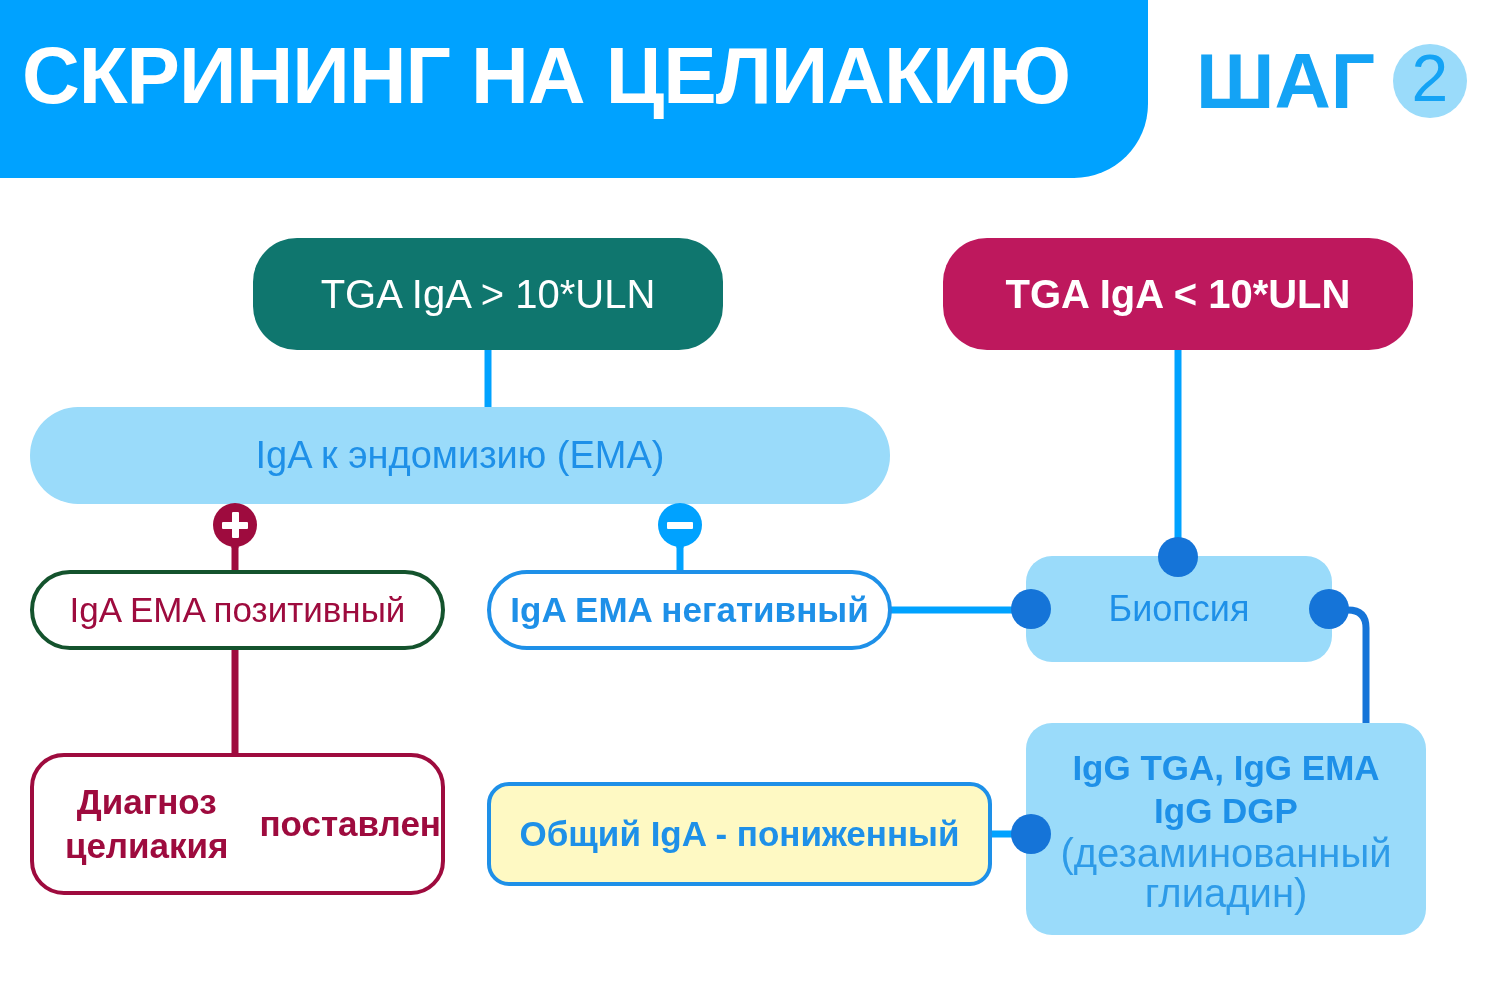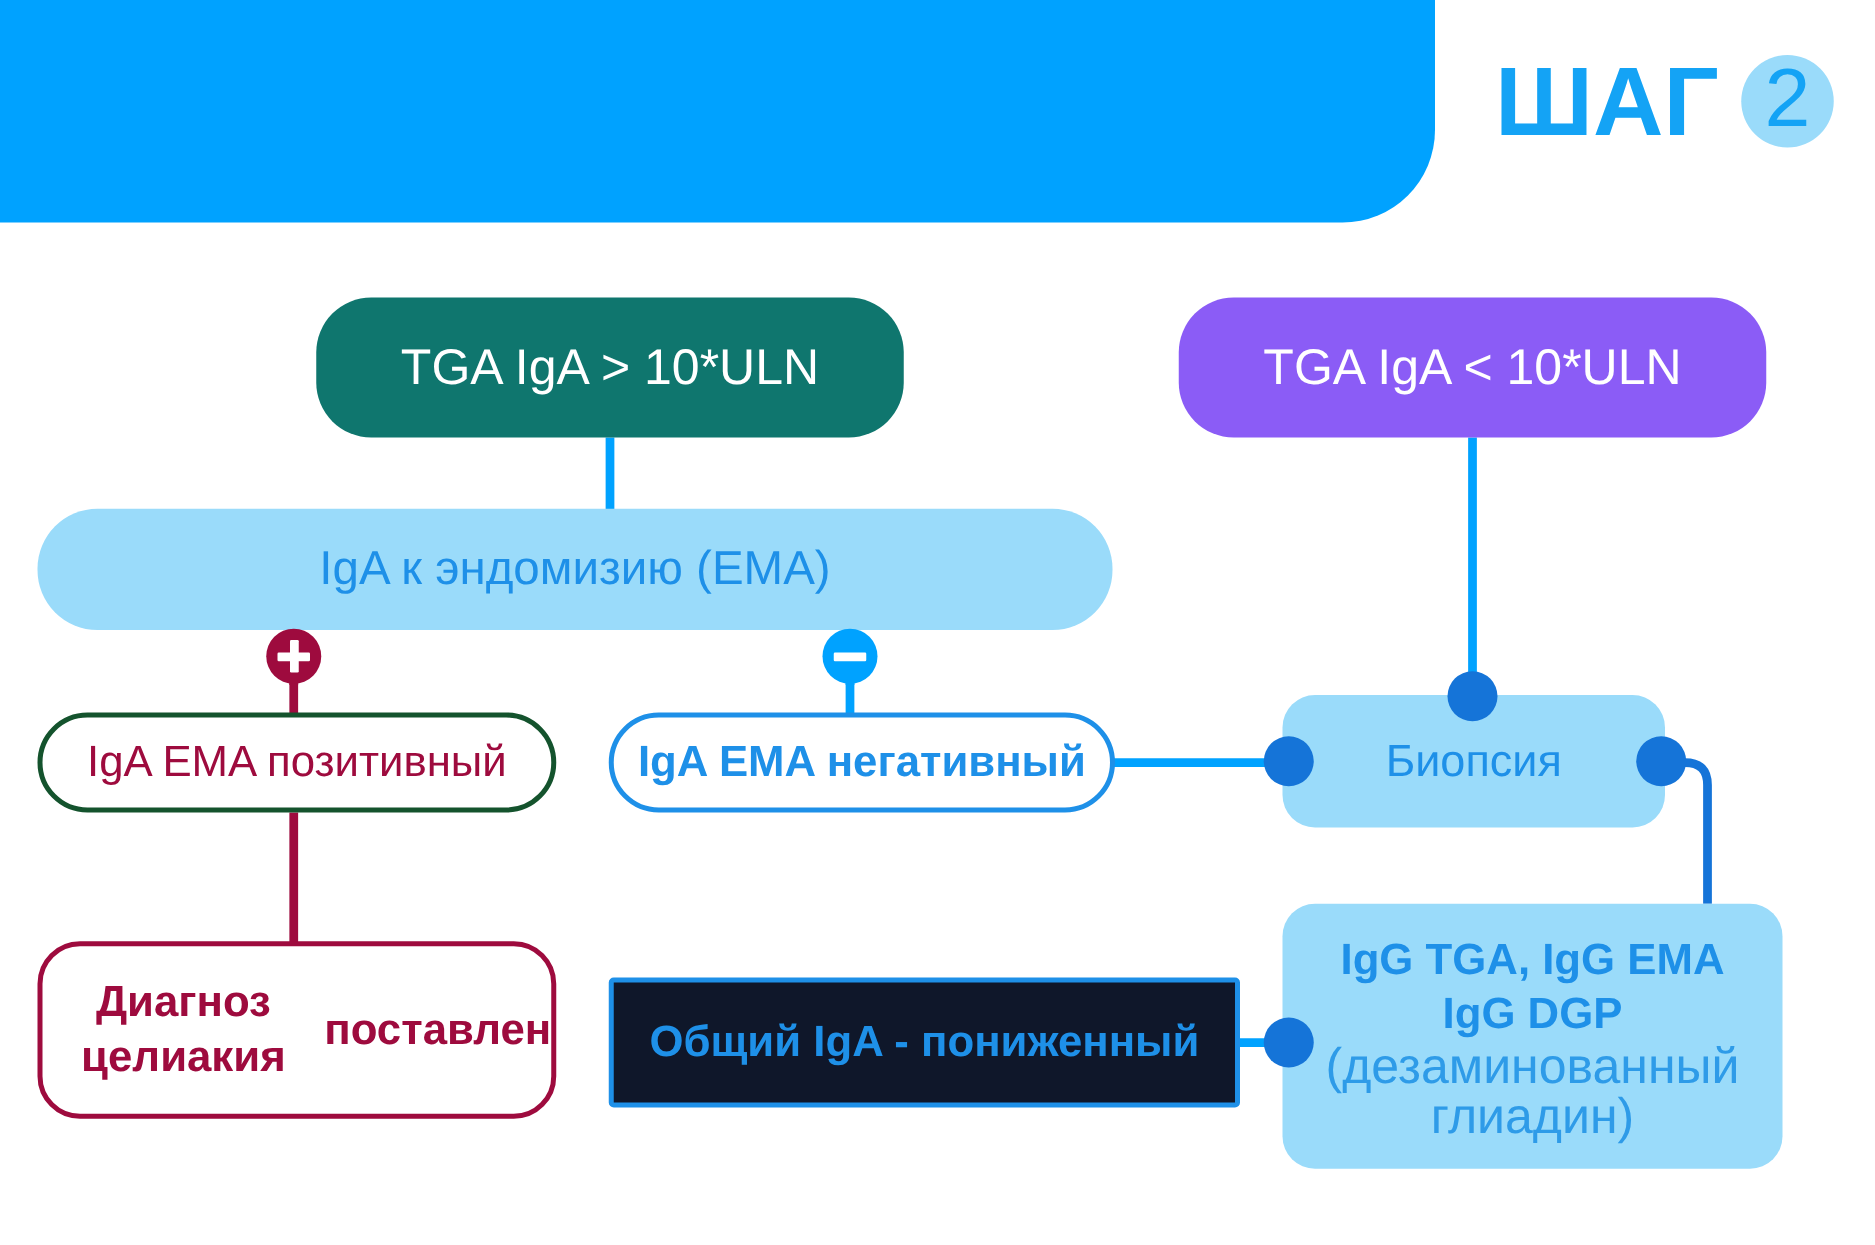--- a/index.html
+++ b/index.html
@@ -53,22 +53,22 @@
   .node{position:absolute;box-sizing:border-box;display:flex;
         align-items:center;justify-content:center;text-align:center;}
 
   .n-tga-high{
     left:253px;top:238px;width:470px;height:112px;
     background:#0f766e;border-radius:44px;
     color:#ffffff;font-size:40px;font-weight:400;
   }
   .n-tga-low{
     left:943px;top:238px;width:470px;height:112px;
-    background:#8b5cf6;border-radius:44px;
-    color:#ffffff;font-size:40px;font-weight:400;
+    background:#be185d;border-radius:44px;
+    color:#ffffff;font-size:40px;font-weight:700;
   }
   .n-ema-bar{
     left:30px;top:407px;width:860px;height:97px;
     background:#9ADBFA;border-radius:48px;
     color:#1E90E8;font-size:38px;font-weight:400;
   }
   .n-ema-pos{
     left:30px;top:570px;width:415px;height:80px;
     border:4px solid #14532d;border-radius:40px;background:#ffffff;
     color:#9E0B3E;font-size:35px;font-weight:400;
@@ -84,21 +84,21 @@
     color:#1E90E8;font-size:36px;font-weight:400;
   }
   .n-diagnosis{
     left:30px;top:753px;width:415px;height:142px;
     border:4px solid #9E0B3E;border-radius:34px;background:#ffffff;
     color:#9E0B3E;font-size:35px;font-weight:700;line-height:44px;
     flex-direction:row;
   }
   .n-total-iga{
     left:487px;top:782px;width:505px;height:104px;
-    border:4px solid #1E90E8;border-radius:4px;background:#0f172a;
+    border:4px solid #1E90E8;border-radius:22px;background:#fef9c3;
     color:#1E90E8;font-size:35px;font-weight:700;
   }
   .n-igg{
     left:1026px;top:723px;width:400px;height:212px;
     background:#9ADBFA;border-radius:26px;
     flex-direction:column;justify-content:center;
     color:#1E90E8;
   }
   .igg-main{font-size:35px;font-weight:700;line-height:43px;}
   .igg-sub{font-size:40px;font-weight:400;line-height:38px;margin-top:2px;color:#2E9BE8;}
@@ -114,20 +114,21 @@
   .plus-h{width:26px;height:7px;left:9px;top:18.5px;}
   .plus-v{width:7px;height:26px;left:18.5px;top:9px;}
   .minus-h{width:26px;height:7px;left:9px;top:18.5px;}
 </style>
 </head>
 <body>
 
 <div class="stage">
 
   <div class="header-band"></div>
+  <div class="header-title">СКРИНИНГ НА ЦЕЛИАКИЮ</div>
   <div class="step-wrap">
     <span class="step-label">ШАГ</span>
     <span class="step-circle">
       <span class="step-num">2</span>
     </span>
   </div>
 
   <svg class="links" viewBox="0 0 1500 996" xmlns="http://www.w3.org/2000/svg">
 
     <line x1="488" y1="350" x2="488" y2="410" stroke="#00A2FF" stroke-width="7"></line>

